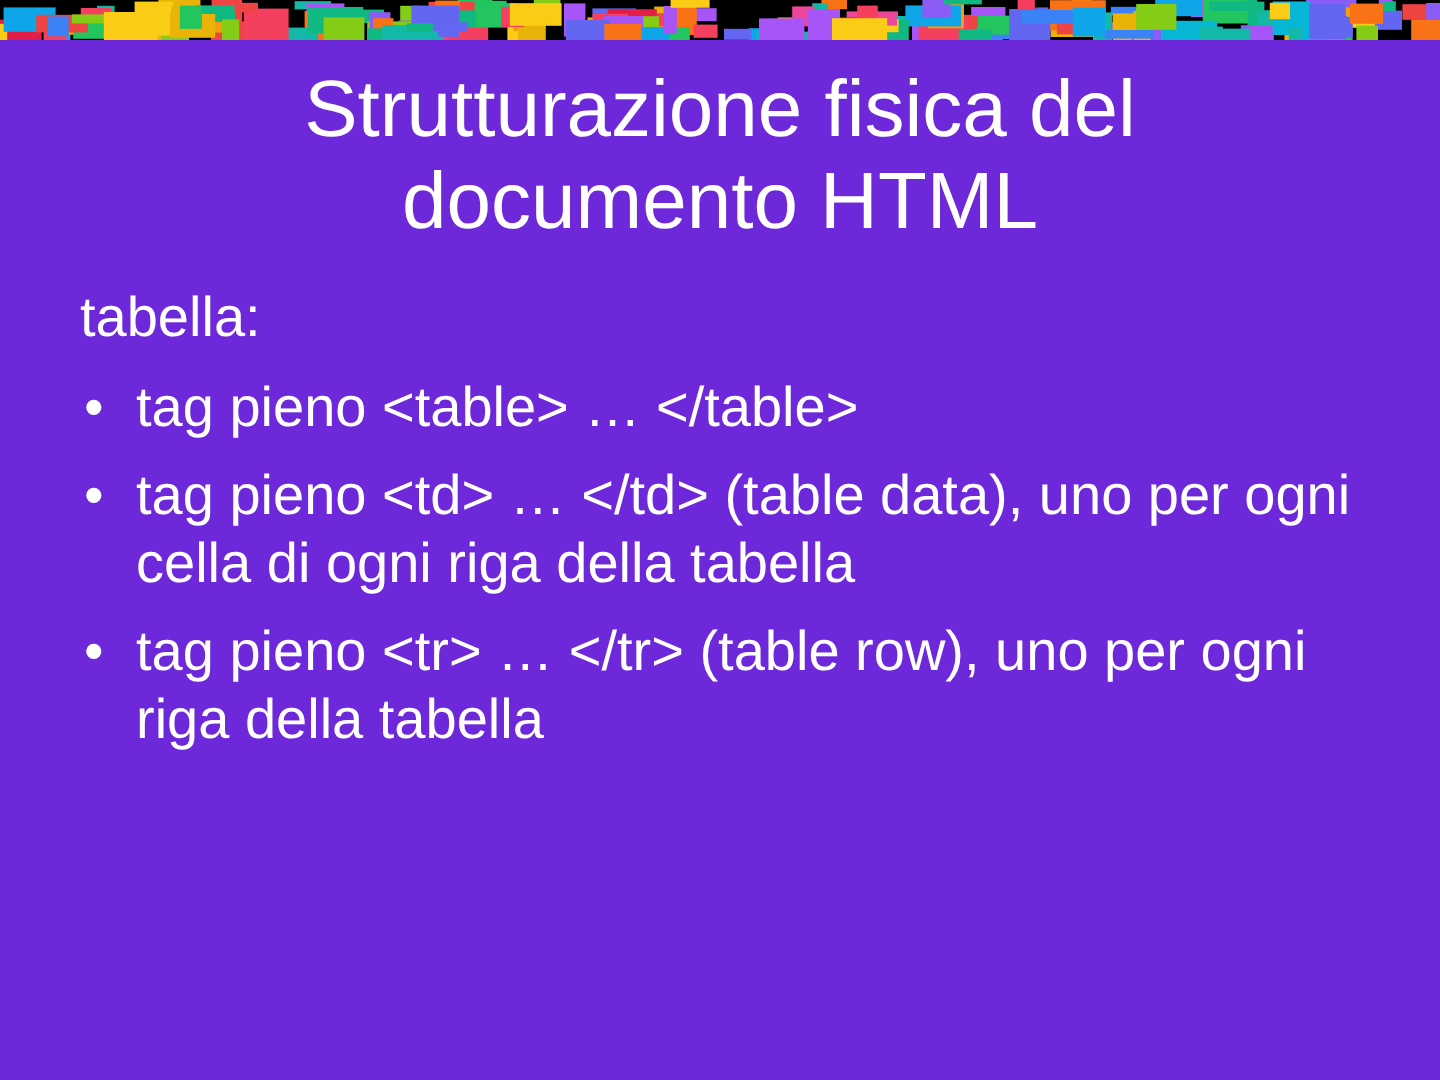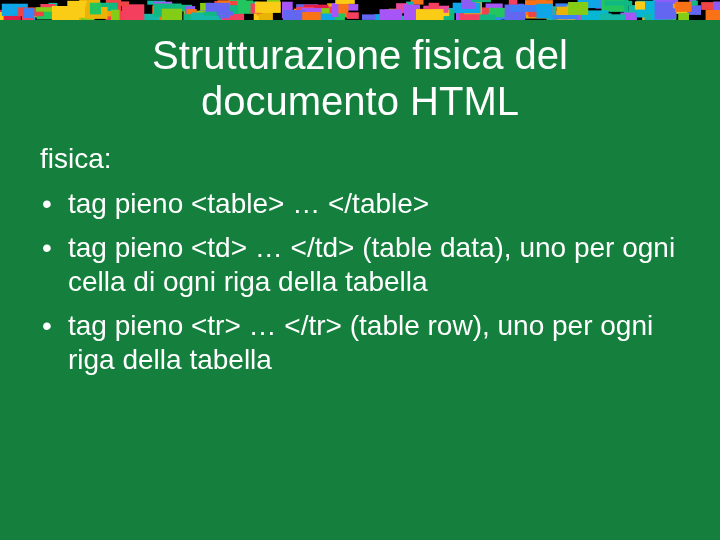--- a/index.html
+++ b/index.html
@@ -8,21 +8,21 @@
     width: 720px;
     height: 540px;
     background: #000;
     overflow: hidden;
     font-family: "Comic Sans MS", "Comic Sans", cursive, sans-serif;
   }
   .slide {
     position: relative;
     width: 720px;
     height: 540px;
-    background: #15803d;
+    background: #6d28d9;
     color: #fff;
   }
   .top-bar {
     width: 720px;
     height: 20px;
     display: block;
   }
   .title {
     text-align: center;
     font-size: 40px;
@@ -243,21 +243,21 @@
       <rect x="510.3" y="5.0" width="27.4" height="6.8" fill="#3b82f6"></rect>
       <rect x="536.4" y="3.8" width="16.3" height="14.5" fill="#0ea5e9"></rect>
       <rect x="35.9" y="7.2" width="26.6" height="4.5" fill="#84cc16"></rect>
       <rect x="254.9" y="1.6" width="25.9" height="11.3" fill="#facc15"></rect>
       <rect x="51.9" y="6.0" width="26.9" height="16.3" fill="#facc15"></rect>
     </svg>
 
   <h1 class="title">Strutturazione fisica del documento HTML</h1>
 
   <div class="body">
-    <p class="lead">fisica:</p>
+    <p class="lead">tabella:</p>
     <ul>
       <li>tag pieno &lt;table&gt; … &lt;/table&gt;</li>
       <li>tag pieno &lt;td&gt; … &lt;/td&gt; (table data), uno per ogni cella di ogni riga della tabella</li>
       <li>tag pieno &lt;tr&gt; … &lt;/tr&gt; (table row), uno per ogni riga della tabella</li>
     </ul>
   </div>
 
 </div>
 
 </body></html>

